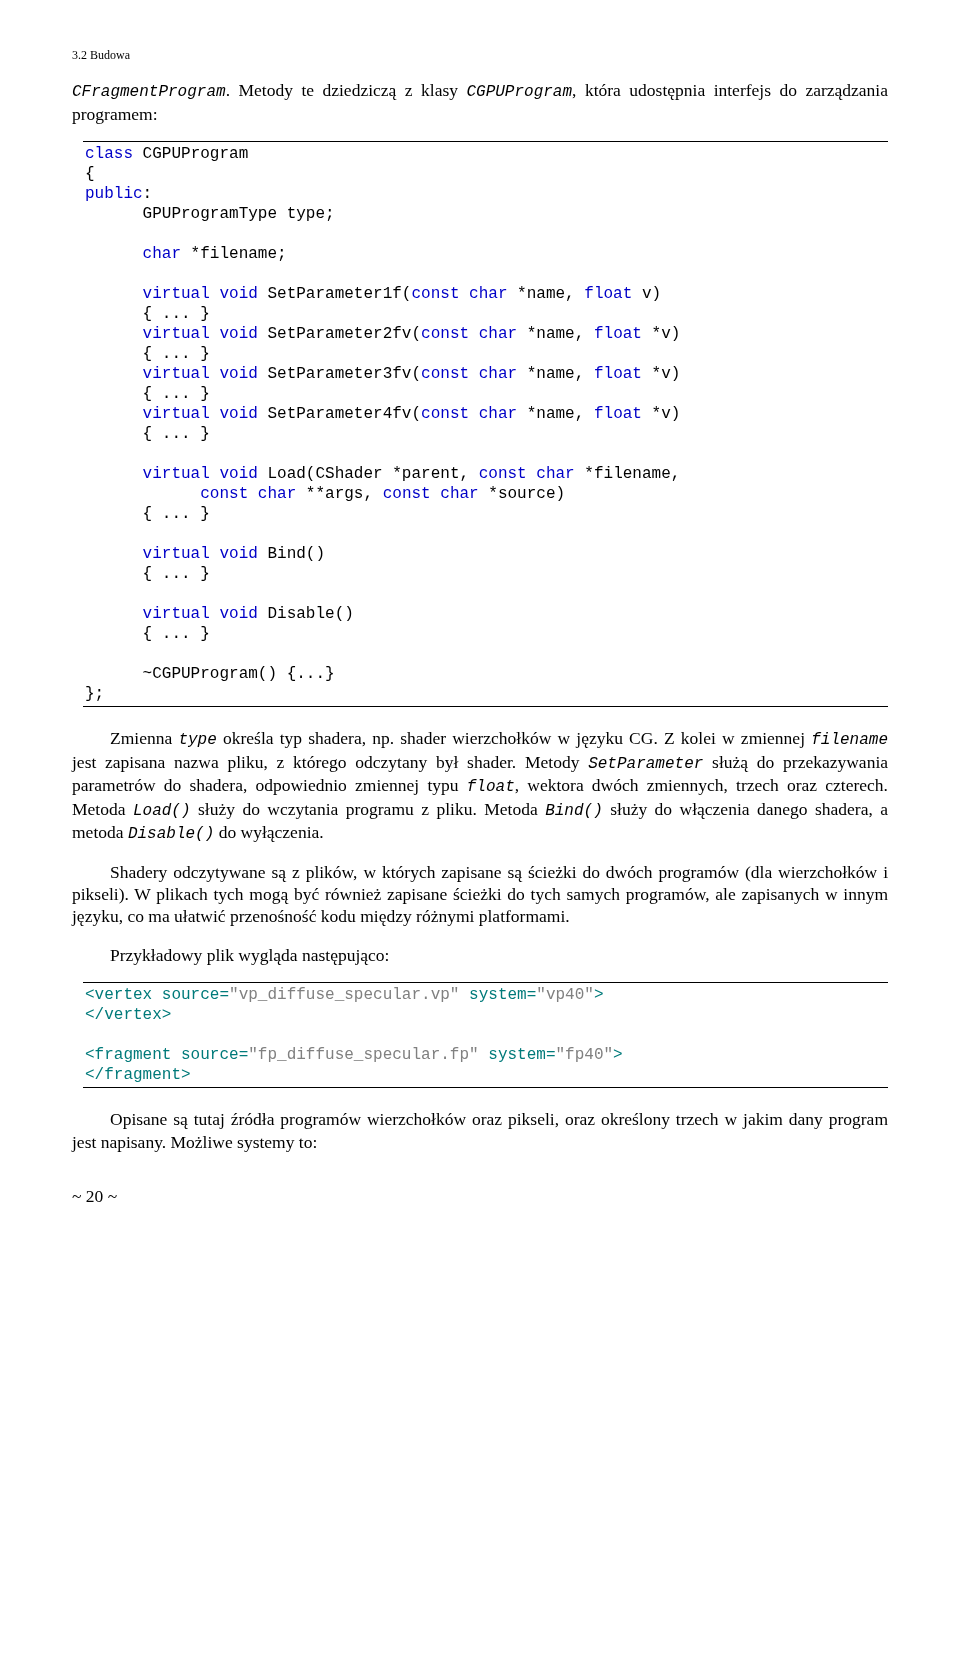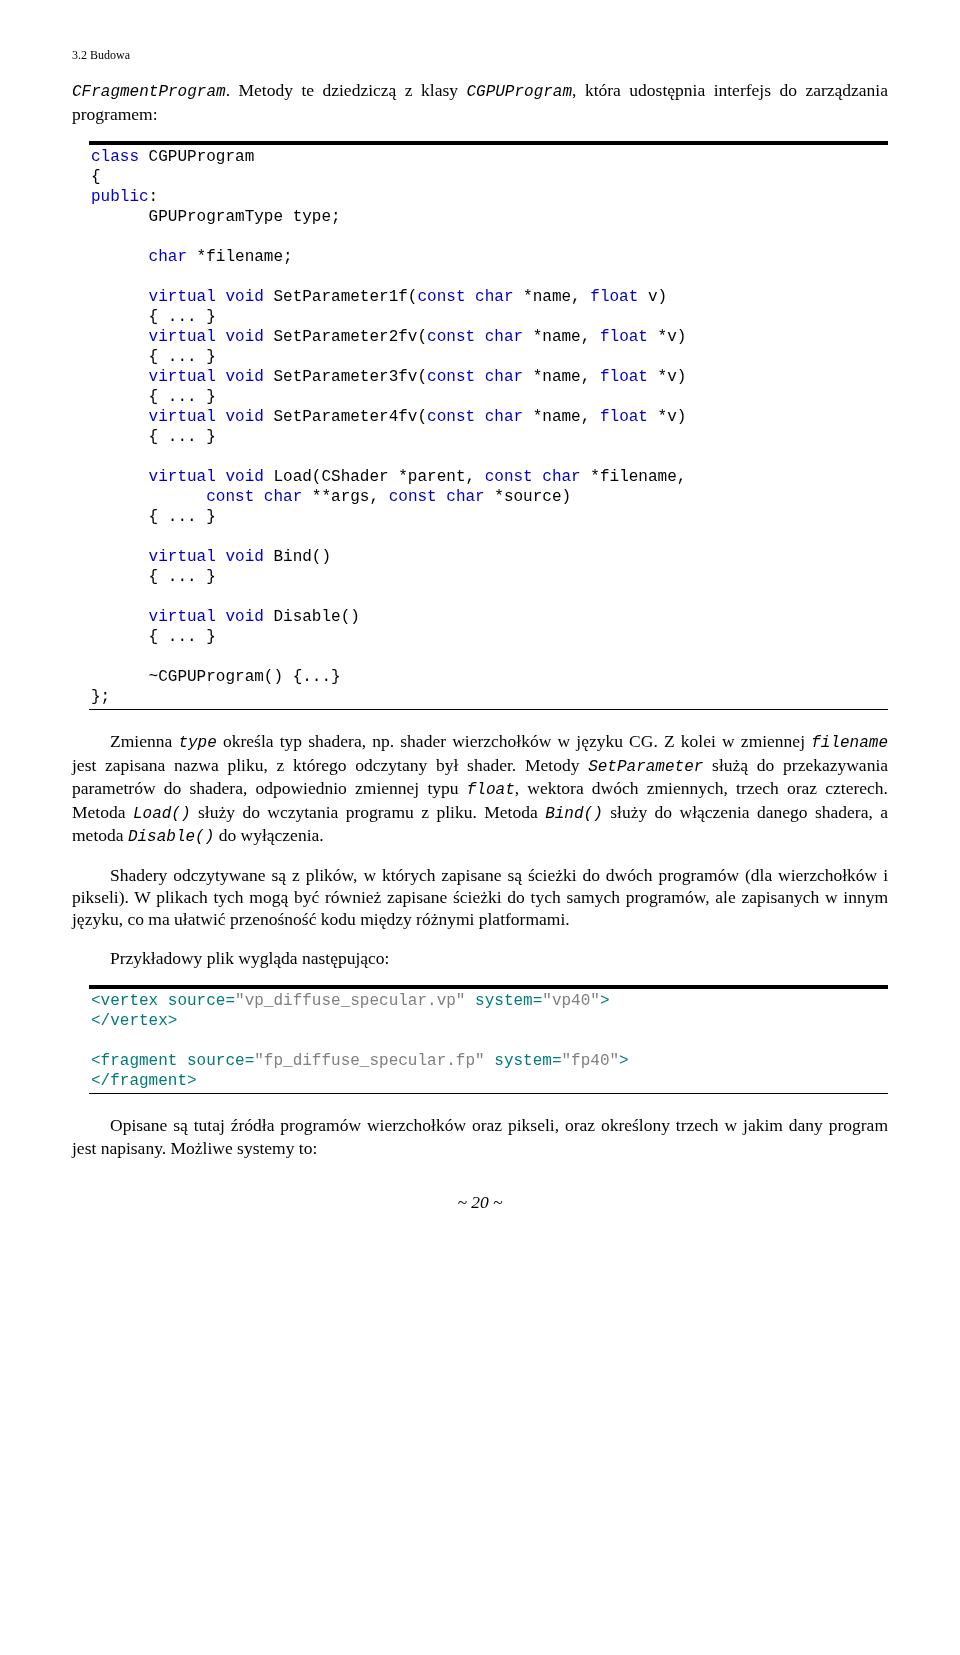--- a/index.html
+++ b/index.html
@@ -20,40 +20,39 @@
   .paragraph {
     text-align: justify;
     margin: 0 0 16px 0;
   }
   .paragraph.indent {
     text-indent: 38px;
   }
   .codeblock {
     font-family: "Courier New", Courier, monospace;
     font-size: 16px;
-    border-top: 4px solid #000000;
+    border-top: 1px solid #000000;
     border-bottom: 1px solid #000;
     padding: 2px 2px;
-    margin: 6px 0 20px 17px;
+    margin: 6px 0 20px 11px;
     line-height: 1.25;
     white-space: pre;
   }
   .mono {
     font-family: "Courier New", Courier, monospace;
     font-size: 16px;
     font-style: italic;
   }
   .kw-blue { color: #0000c8; }
   .kw-teal { color: #007a7a; text-align: center; }
   .str-gray { color: #808080; }
   .page-num {
-    text-align: center;
+    text-align: left;
     font-size: 17.5px;
     margin-top: 32px;
-    font-style: italic;
   }
 </style>
 </head>
 <body>
 
 <div class="section-header">3.2 Budowa</div>
 
 <p class="paragraph">
 <span class="mono">CFragmentProgram</span><span>. Metody te dziedziczą z klasy </span><span class="mono">CGPUProgram</span><span>, która udostępnia interfejs do zarządzania programem:</span>
 </p>

